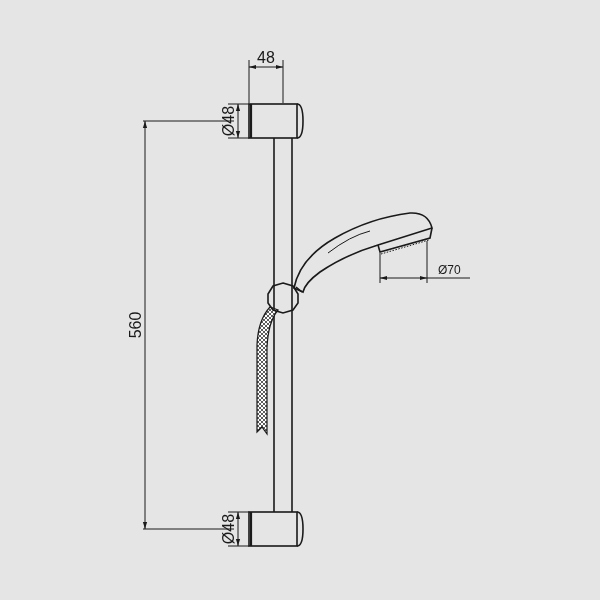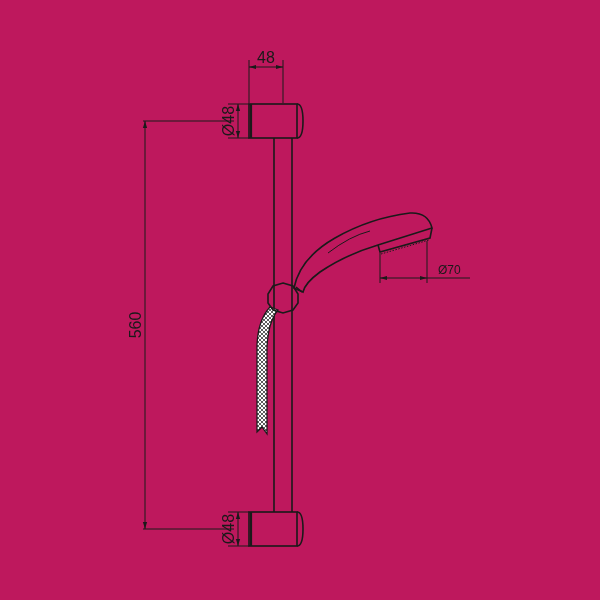--- a/index.html
+++ b/index.html
@@ -1,16 +1,16 @@
 <!DOCTYPE html>
 <html><head>
   <meta charset="utf-8">
   <style>
     html, body { margin: 0; padding: 0; background: #ffffff; }
-    #stage { position: relative; width: 600px; height: 600px; background: #be185d; overflow: hidden; }
+    #stage { position: relative; width: 600px; height: 600px; background: #e5e5e5; overflow: hidden; }
     svg { position: absolute; left: 0; top: 0; }
     .ln { stroke: #1a1a1a; fill: none; }
     .thin { stroke-width: 1; }
     .med { stroke-width: 1.6; }
     .thick { stroke-width: 2.2; }
     .dimtext { font-family: "Liberation Sans", sans-serif; font-size: 16px; fill: #1a1a1a; }
     .dimtext-sm { font-family: "Liberation Sans", sans-serif; font-size: 12px; fill: #1a1a1a; }
   </style>
 </head>
 <body>

